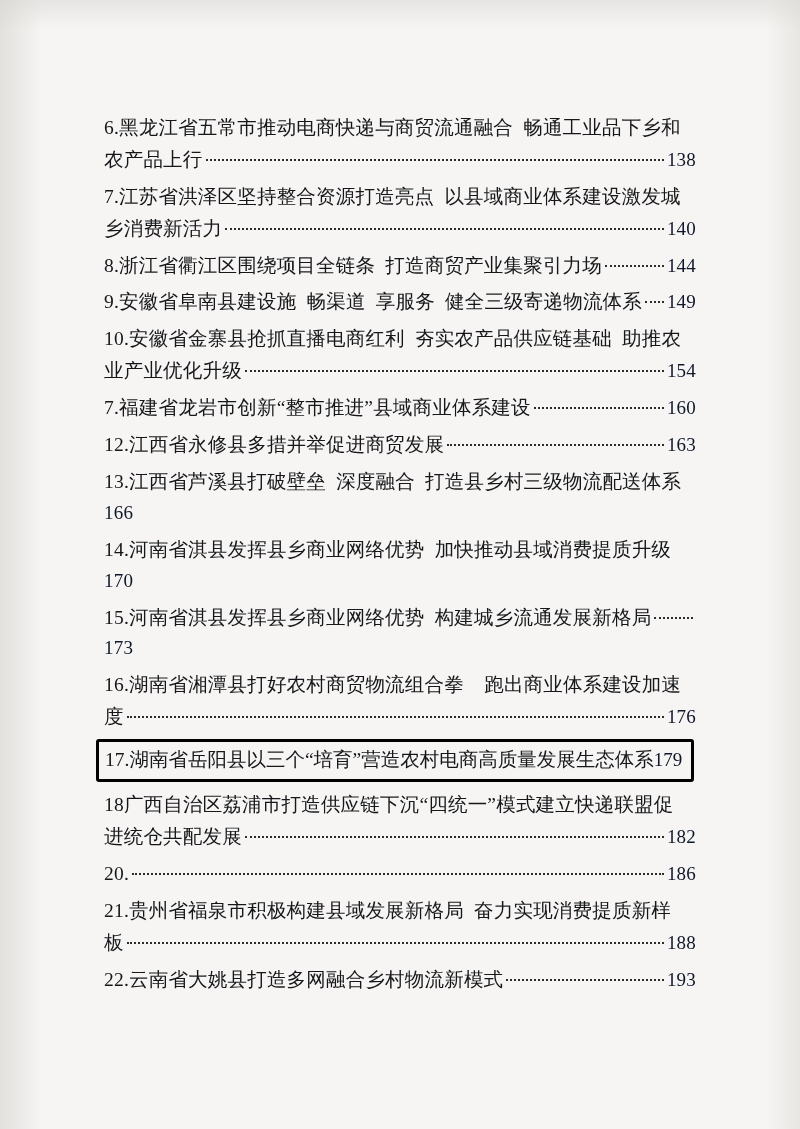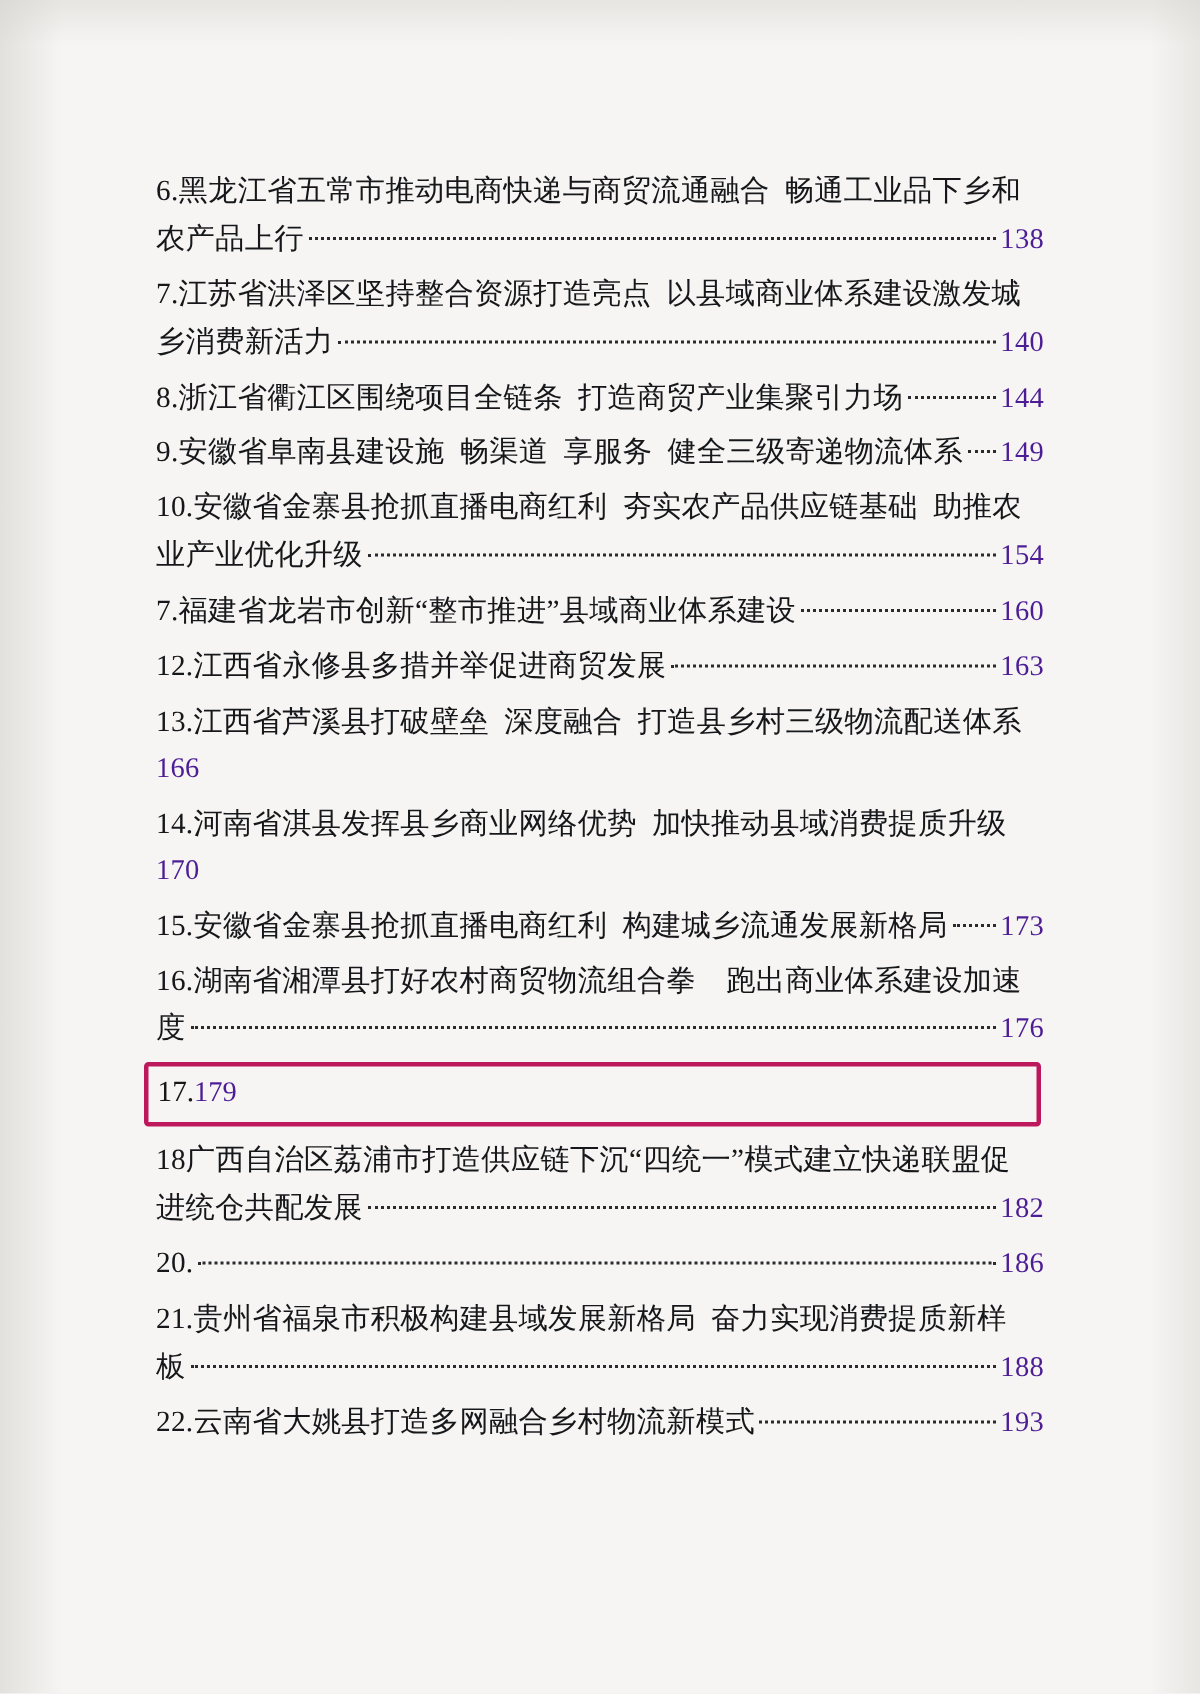--- a/index.html
+++ b/index.html
@@ -53,37 +53,37 @@
     flex: 1 1 auto;
     min-width: 14px;
     border-bottom: 2px dotted #2a2b2e;
     transform: translateY(-5px);
     margin: 0 3px;
     height: 0;
   }
   .entry .pg {
     white-space: nowrap;
     font-size: 19px;
-    color: #4c1d95;
+    color: #0f172a;
   }
   
   .entry.multi {
     display: block;
   }
   .entry.multi .line1 {
     display: block;
   }
   .entry.multi .line2 {
     display: flex;
     align-items: baseline;
   }
   .entry.multi .line2 .txt { white-space: pre; }
   .highlight {
     position: relative;
-    border: 3px solid #be185d;
+    border: 3px solid #000000;
     border-radius: 3px;
     padding: 2px 6px 3px 6px;
     margin: 6px 18px 7px -8px;
     width: 598px;
     box-sizing: border-box;
   }
   .highlight .entry { margin-bottom: 0; }
   .tight { letter-spacing: 0px; }
 </style>
 </head>
@@ -156,37 +156,38 @@
 
     <div class="entry nodots">
       <span class="txt">14.</span>
       <span class="txt">河南省淇县发挥县乡商业网络优势  加快推动县域消费提质升级</span>
 
       <span class="pg">170</span>
     </div>
 
     <div class="entry">
       <span class="txt">15.</span>
-      <span class="txt">安徽省金寨县抢抓直播电商红利  构建城乡流通发展新格局</span>
+      <span class="txt">河南省淇县发挥县乡商业网络优势  构建城乡流通发展新格局</span>
       <span class="dots"></span>
       <span class="pg">173</span>
     </div>
 
     <div class="entry multi">
       <span class="line1"><span class="txt">16.</span><span class="txt">湖南省湘潭县打好农村商贸物流组合拳    跑出商业体系建设加速</span></span>
       <span class="line2">
           <span class="txt">度</span>
           <span class="dots"></span>
           <span class="pg">176</span>
         </span>
     </div>
 
     <div class="highlight">
       <div class="entry nodots tight">
         <span class="txt">17.</span>
+        <span class="txt">湖南省岳阳县以三个“培育”营造农村电商高质量发展生态体系</span>
 
         <span class="pg">179</span>
       </div>
     </div>
 
     <div class="entry multi">
       <span class="line1"><span class="txt">18</span><span class="txt">广西自治区荔浦市打造供应链下沉“四统一”模式建立快递联盟促</span></span>
       <span class="line2">
           <span class="txt">进统仓共配发展</span>
           <span class="dots"></span>

